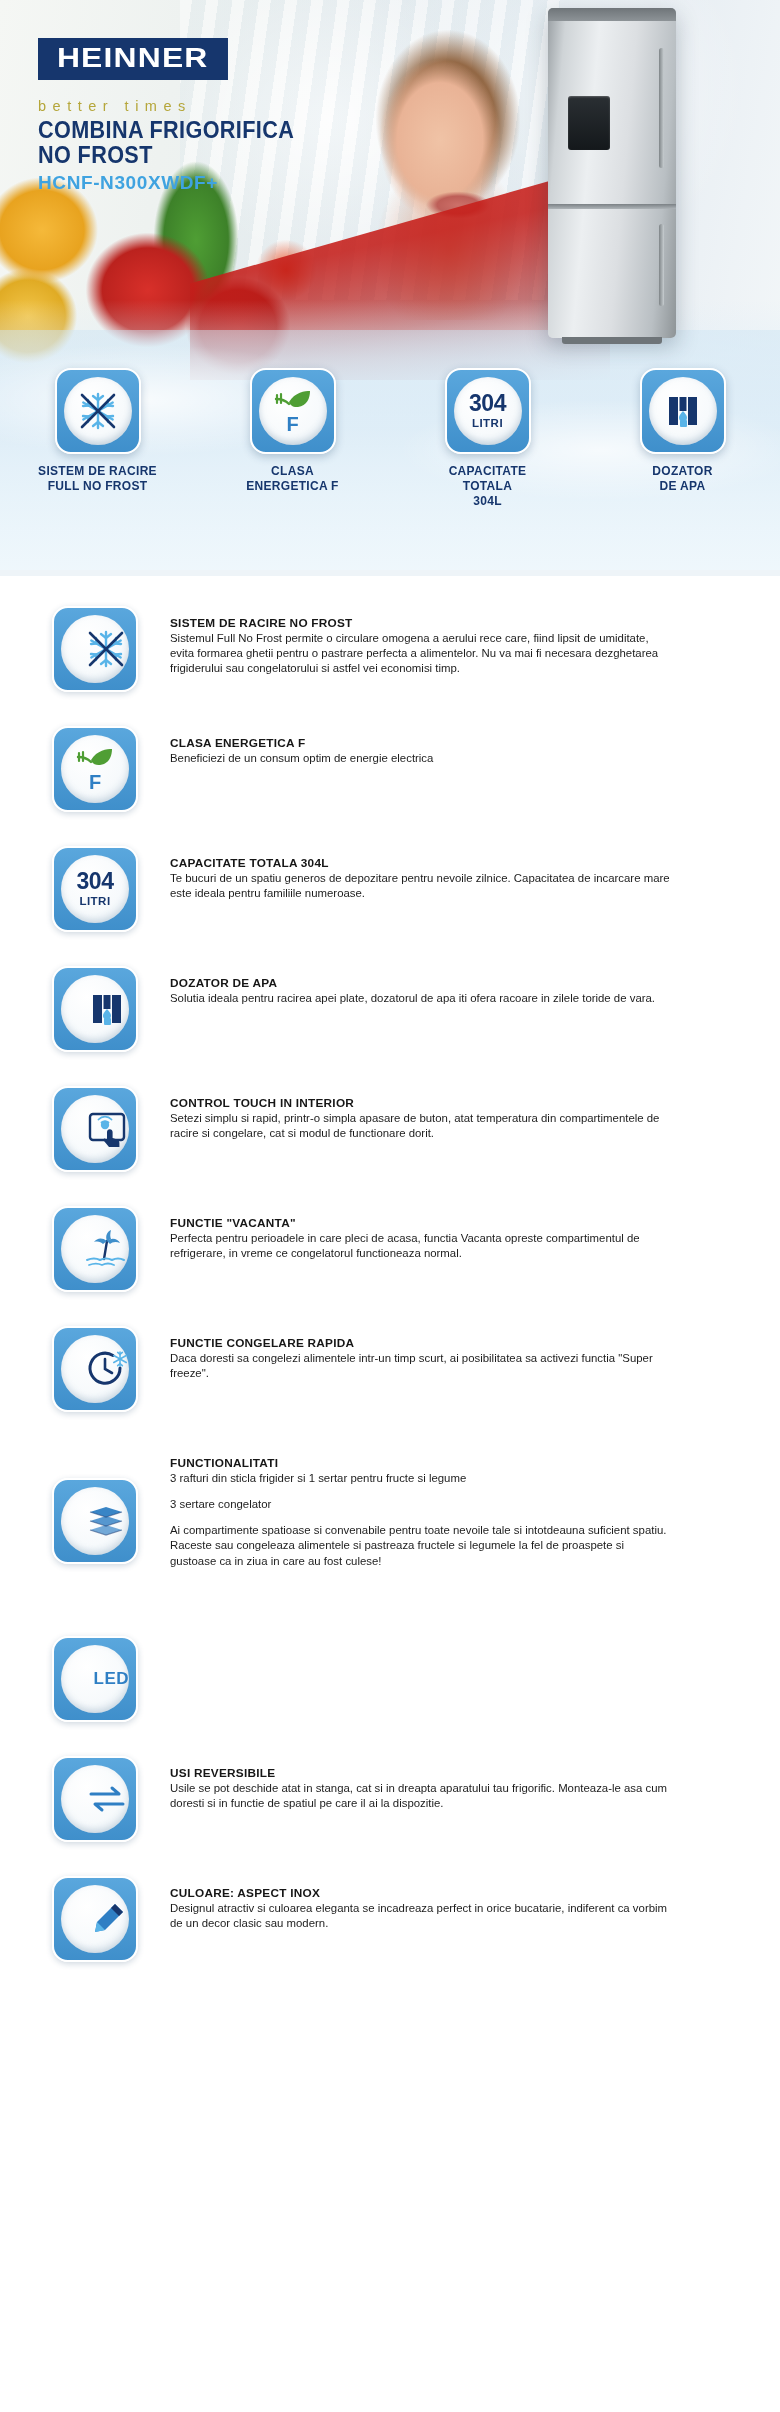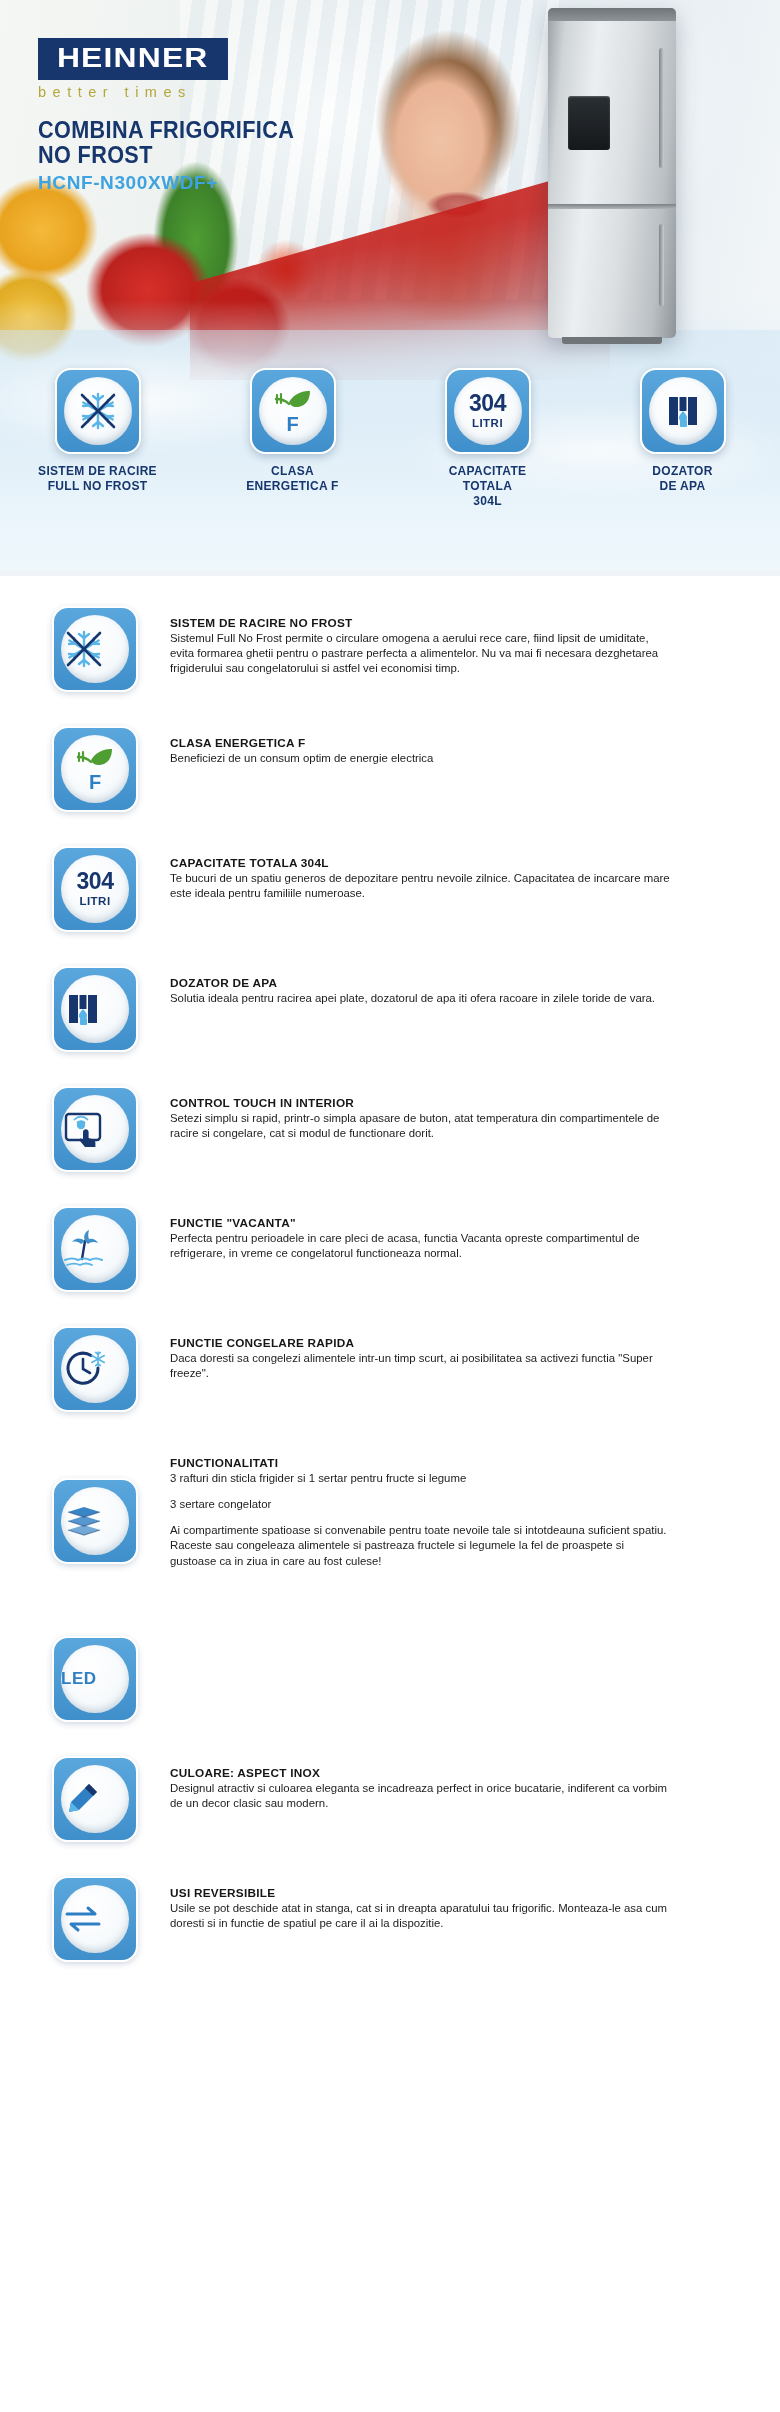--- a/index.html
+++ b/index.html
@@ -99,21 +99,21 @@
   
   .brand { position: absolute; left: 38px; top: 38px; }
   .brand-logo {
     background: #16366d; color: #fff; display: inline-block;
     padding: 7px 16px 8px; letter-spacing: 1px;
     font-size: 27px; font-weight: bold; line-height: 1;
     font-family: "Liberation Sans", sans-serif;
     transform: scaleX(1.18); transform-origin: left center;
   }
   .brand-tag {
-    margin-top: 4px; color: #b5a63a; font-size: 14.5px; letter-spacing: 6.5px;
+    margin-top: 18px; color: #b5a63a; font-size: 14.5px; letter-spacing: 6.5px;
     font-weight: normal;
   }
   .hero-title {
     position: absolute; left: 38px; top: 118px;
     color: #16366d; font-size: 23px; font-weight: bold; line-height: 1.1;
     letter-spacing: .4px; text-transform: uppercase;
     font-family: "Liberation Sans", sans-serif;
     transform: scaleX(.94); transform-origin: left center;
   }
   .hero-model {
@@ -152,21 +152,21 @@
     flex: 0 0 86px; width: 86px; height: 86px; margin-top: 8px;
     background: linear-gradient(180deg,#5aa7dd,#3f8fcb);
     border-radius: 16px; border: 2px solid #ffffff;
     box-shadow: 0 2px 6px rgba(20,60,100,.2);
     display: flex; align-items: center; justify-content: center;
   }
   .ftile-circle {
     width: 68px; height: 68px; border-radius: 50%;
     background: radial-gradient(circle at 38% 32%, #ffffff 0%, #f7fafc 58%, #dde7ee 100%);
     box-shadow: inset 0 -3px 6px rgba(120,150,175,.3);
-    display: flex; align-items: center; justify-content: flex-start; position: relative;
+    display: flex; align-items: center; justify-content: flex-end; position: relative;
   }
   .ftext { margin-left: 32px; padding-top: 18px; max-width: 500px; }
   .ftitle { color: #161616; font-size: 11.8px; font-weight: bold; letter-spacing: .25px; margin-bottom: 1px; }
   .fdesc { color: #1c1c1c; font-size: 11.4px; line-height: 1.33; }
   .fdesc + .fdesc { margin-top: 11px; }
 
   
   .ico { display: block; }
   .num-304 { color: #16366d; font-weight: bold; font-size: 23px; line-height: 1; letter-spacing: -.5px; text-align: right; }
   .num-unit { color: #16366d; font-weight: bold; font-size: 11.5px; line-height: 1; margin-top: 3px; letter-spacing: .5px; }
@@ -470,42 +470,42 @@
       <div class="ftile">
         <div class="ftile-circle">
           <span class="led-text">LED</span>
         </div>
       </div>
     </div>
 
     <div class="frow">
       <div class="ftile">
         <div class="ftile-circle">
+          <svg class="ico" width="44" height="34" viewBox="0 0 44 34" aria-hidden="true">
+            <path d="M6 12h28l-7-6" stroke="#2f7fc4" stroke-width="3" fill="none" stroke-linecap="round" stroke-linejoin="round"></path>
+            <path d="M38 22H10l7 6" stroke="#2f7fc4" stroke-width="3" fill="none" stroke-linecap="round" stroke-linejoin="round"></path>
+          </svg>
+        </div>
+      </div>
+      <div class="ftext">
+        <div class="ftitle">USI REVERSIBILE</div>
+        <div class="fdesc">Usile se pot deschide atat in stanga, cat si in dreapta aparatului tau frigorific. Monteaza-le asa cum doresti si in functie de spatiul pe care il ai la dispozitie.</div>
+      </div>
+    </div>
+
+    <div class="frow">
+      <div class="ftile">
+        <div class="ftile-circle">
           <svg class="ico" width="42" height="42" viewBox="0 0 42 42" aria-hidden="true">
             <path d="M28 6l8 8-18 18-10 2 2-10z" fill="#2f7fc4"></path>
             <path d="M28 6l8 8-4 4-8-8z" fill="#16366d"></path>
             <path d="M10 24l8 8-10 2z" fill="#59b4e8"></path>
           </svg>
         </div>
       </div>
       <div class="ftext">
         <div class="ftitle">CULOARE: ASPECT INOX</div>
         <div class="fdesc">Designul atractiv si culoarea eleganta se incadreaza perfect in orice bucatarie, indiferent ca vorbim de un decor clasic sau modern.</div>
       </div>
     </div>
 
-    <div class="frow">
-      <div class="ftile">
-        <div class="ftile-circle">
-          <svg class="ico" width="44" height="34" viewBox="0 0 44 34" aria-hidden="true">
-            <path d="M6 12h28l-7-6" stroke="#2f7fc4" stroke-width="3" fill="none" stroke-linecap="round" stroke-linejoin="round"></path>
-            <path d="M38 22H10l7 6" stroke="#2f7fc4" stroke-width="3" fill="none" stroke-linecap="round" stroke-linejoin="round"></path>
-          </svg>
-        </div>
-      </div>
-      <div class="ftext">
-        <div class="ftitle">USI REVERSIBILE</div>
-        <div class="fdesc">Usile se pot deschide atat in stanga, cat si in dreapta aparatului tau frigorific. Monteaza-le asa cum doresti si in functie de spatiul pe care il ai la dispozitie.</div>
-      </div>
-    </div>
-
   </div>
 </div>
 
 </body></html>

